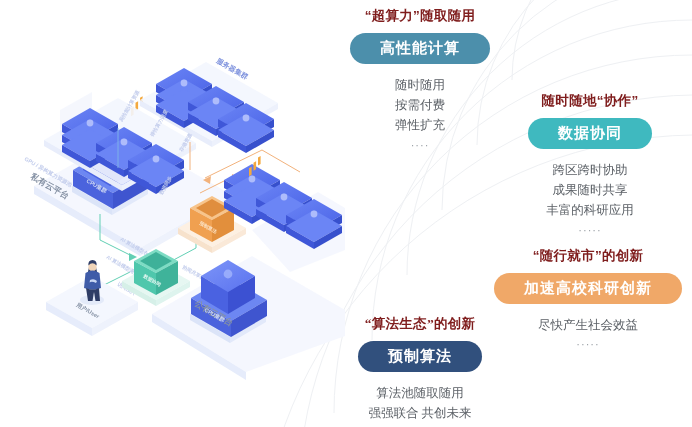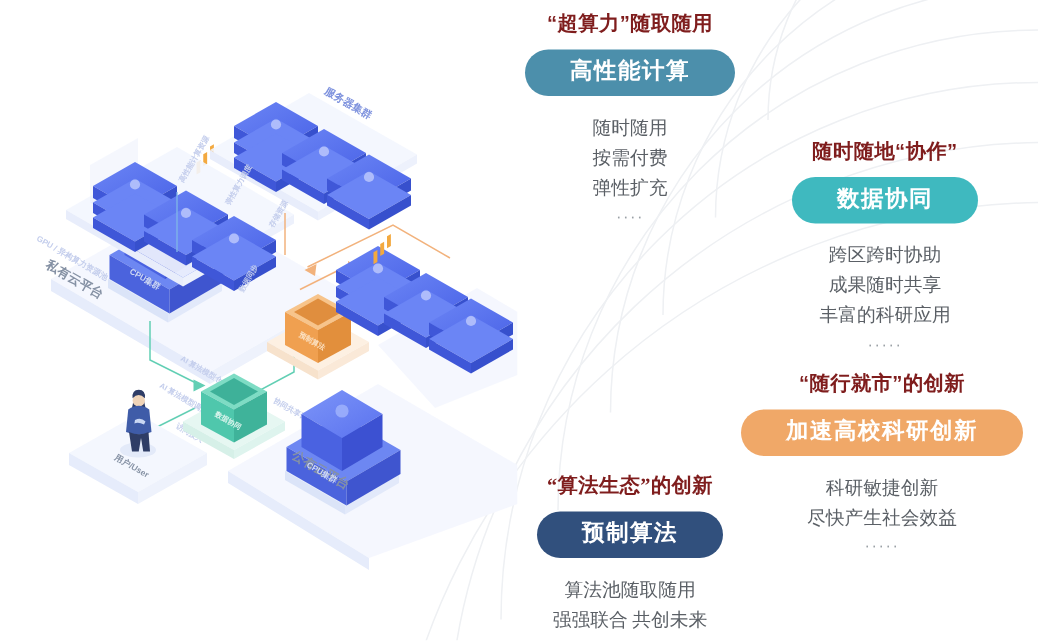--- a/index.html
+++ b/index.html
@@ -322,21 +322,20 @@
       <div>成果随时共享</div>
       <div>丰富的科研应用</div>
       <span class="dots">·····</span>
     </div>
   </div>
 
   <div class="panel p-innov">
     <div class="kicker">“随行就市”的创新</div>
     <div class="pill innov">加速高校科研创新</div>
     <div class="blurb">
-      <div>科研敏捷创新</div>
       <div>尽快产生社会效益</div>
       <span class="dots">·····</span>
     </div>
   </div>
 
   <div class="panel p-algo">
     <div class="kicker">“算法生态”的创新</div>
     <div class="pill algo">预制算法</div>
     <div class="blurb">
       <div>算法池随取随用</div>

